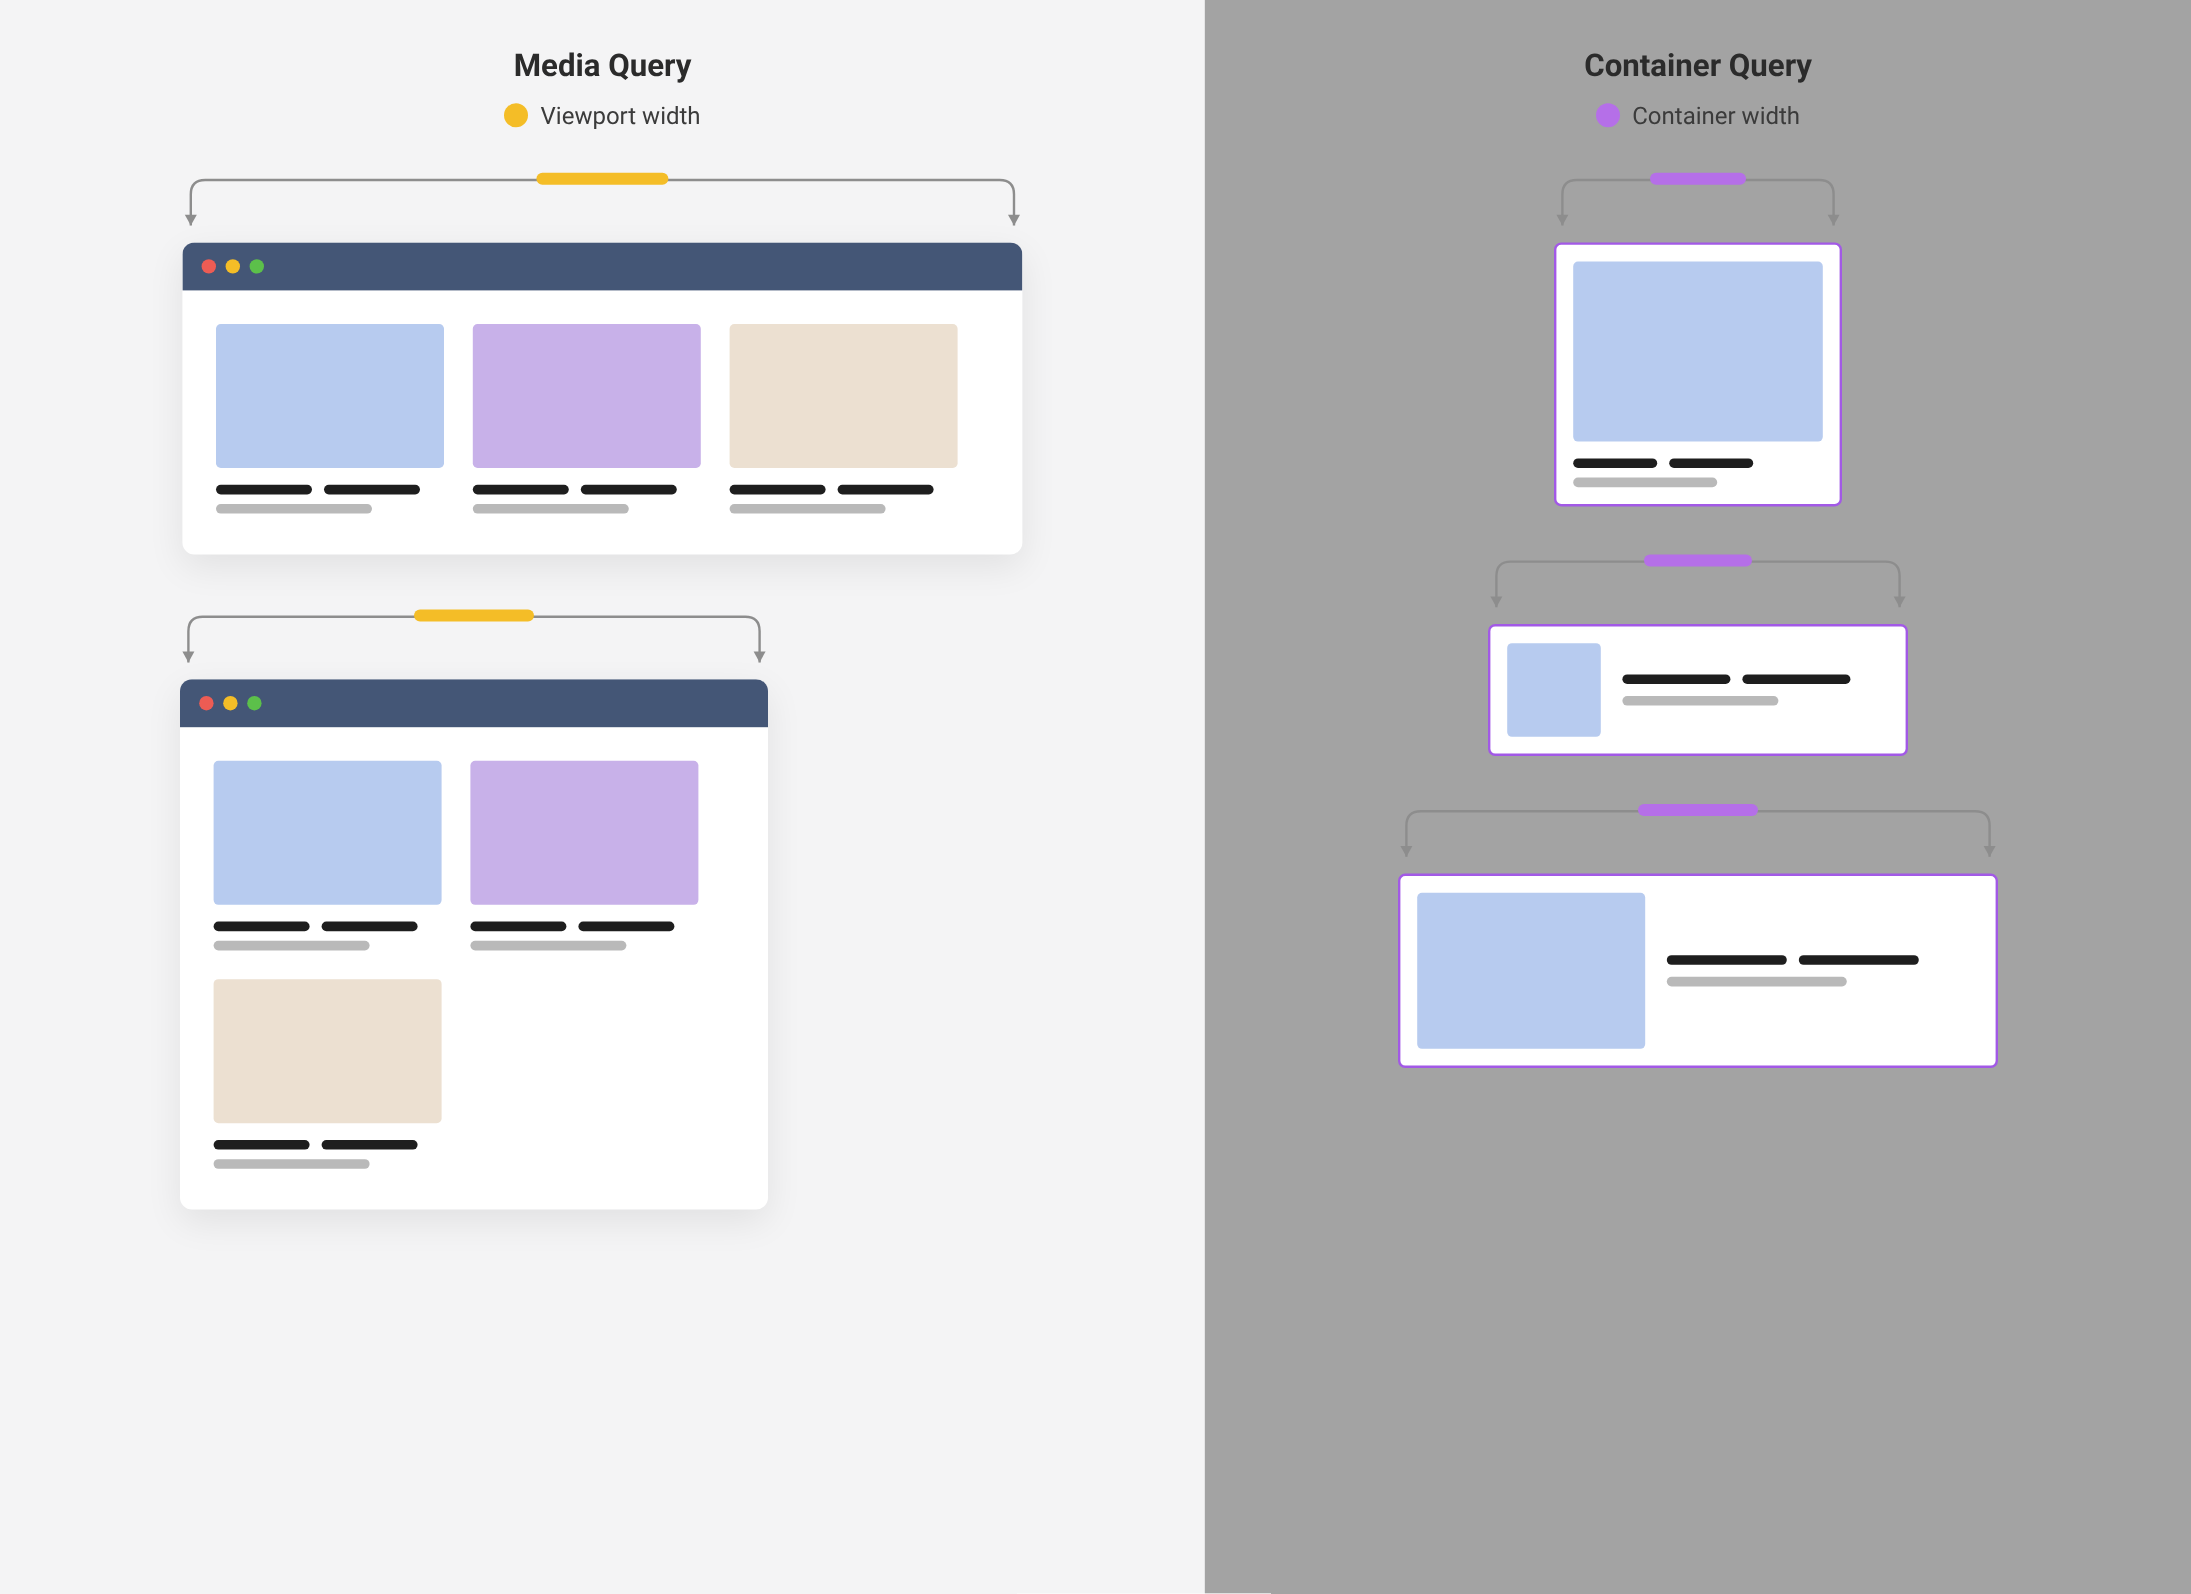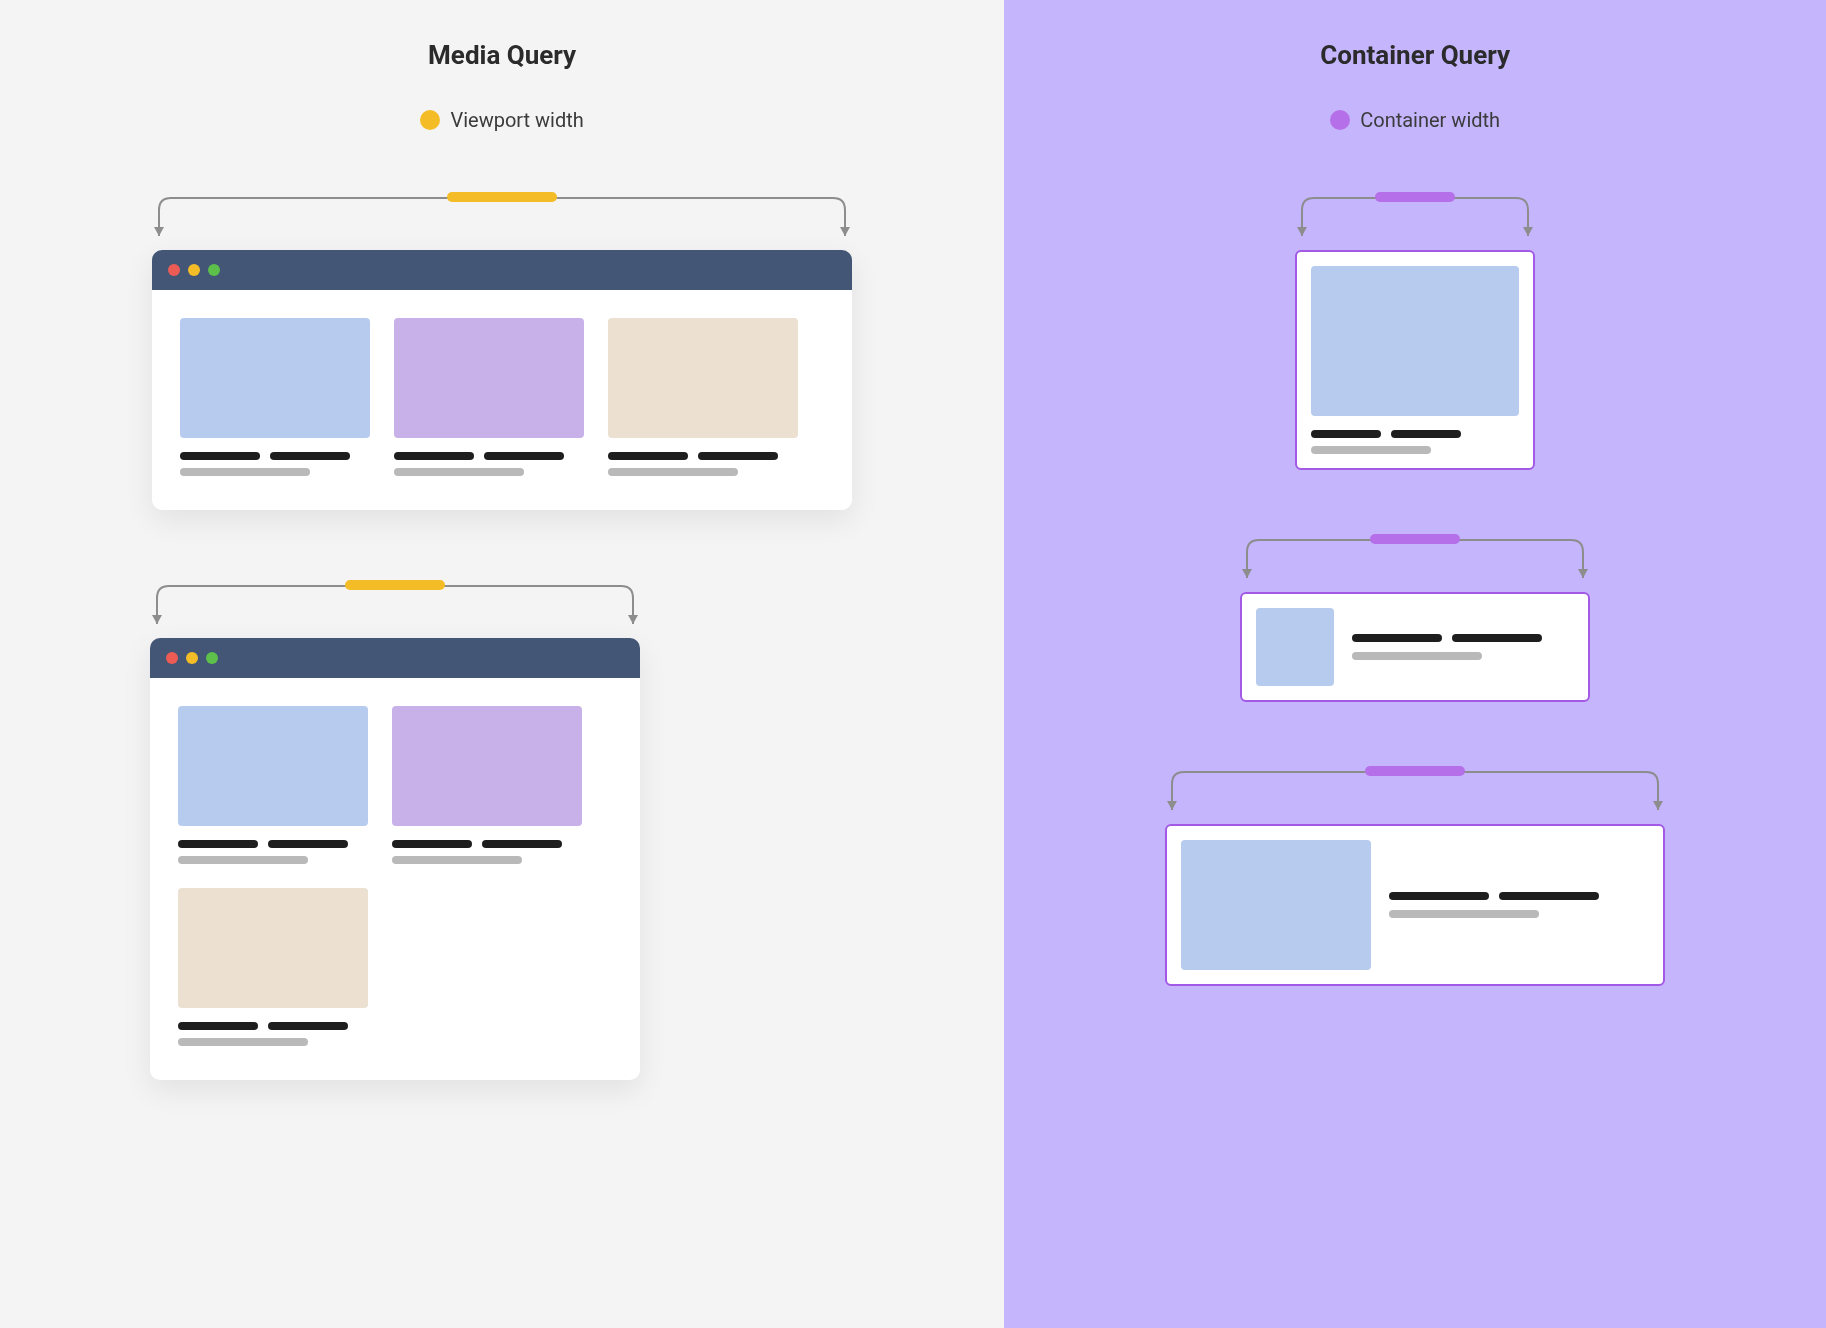--- a/index.html
+++ b/index.html
@@ -8,29 +8,28 @@
   width: 1826px;
   height: 1328px;
   display: flex;
 }
 .panel {
   height: 100%;
   display: flex;
   flex-direction: column;
   align-items: center;
   padding-top: 40px;
-  gap: 24px;
 }
 .panel-left {
   width: 55%;
   background: #f4f4f5;
 }
 .panel-right {
   width: 45%;
-  background: #c4b5fd;
+  background: #a3a3a3;
 }
 .heading {
   font-size: 26px;
   font-weight: 700;
   color: #2b2b2b;
   margin-bottom: 14px;
 }
 .legend {
   display: flex;
   align-items: center;

